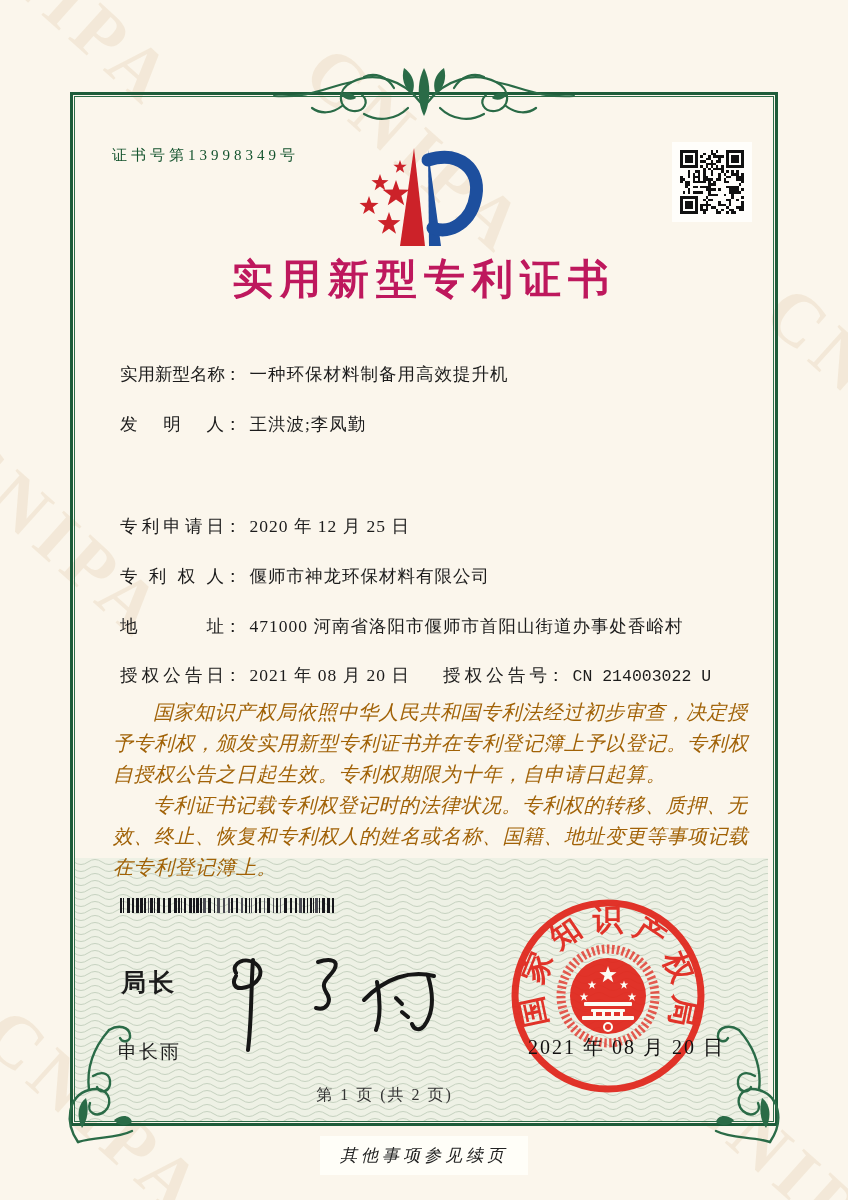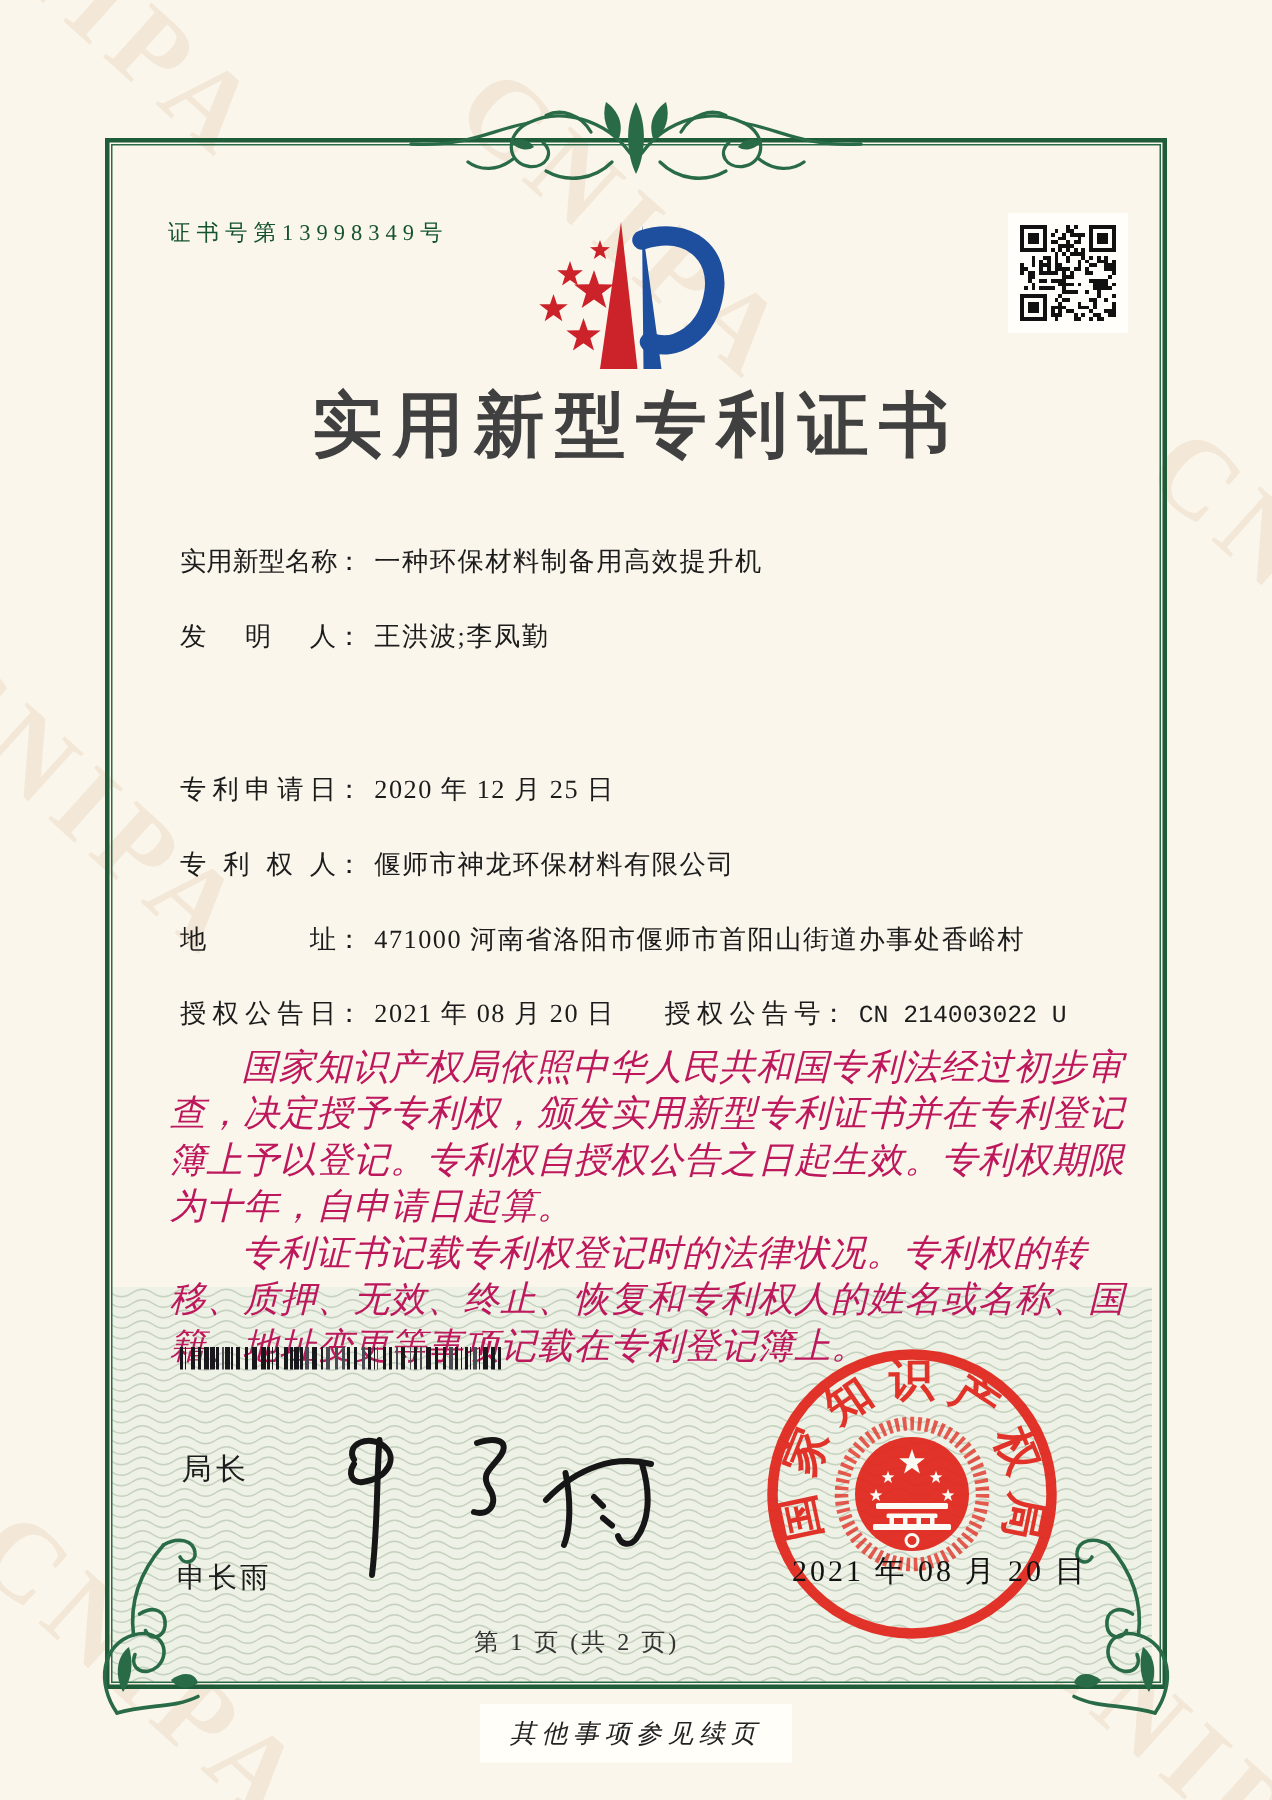--- a/index.html
+++ b/index.html
@@ -15,35 +15,35 @@
   .frame-inner{position:absolute;left:1px;top:1px;right:1px;bottom:1px;
                border:1px solid #2a6b47;}
   
   .waves{position:absolute;left:74px;top:858px;width:694px;height:264px;background:#eef1e5;}
   
   .cert-no{position:absolute;left:112px;top:146px;font-size:15px;letter-spacing:4px;color:#14532d;}
   .logo{position:absolute;left:340px;top:142px;}
   .qr-card{position:absolute;left:672px;top:142px;width:80px;height:80px;background:#fffefb;
            display:flex;align-items:center;justify-content:center;}
   .title{position:absolute;left:0;top:252px;width:848px;text-align:center;
-         font-size:47px;font-weight:bold;letter-spacing:7px;color:#404040;}
+         font-size:41px;font-weight:bold;letter-spacing:7px;color:#be185d;}
   
   .row{position:absolute;left:120px;width:640px;font-size:17.5px;white-space:nowrap;}
   .lab{display:inline-block;width:104px;text-align:justify;text-align-last:justify;}
   .colon{display:inline-block;margin-right:8px;}
   .val{letter-spacing:1px;}
   .mono{font-family:"Liberation Mono",monospace;font-size:16.5px;letter-spacing:0;}
   .pair2{position:absolute;left:323px;top:0;}
   
-  .paras{position:absolute;left:113px;top:697px;width:642px;font-size:24px;
-         line-height:31px;font-style:italic;letter-spacing:.5px;color:#be185d;}
+  .paras{position:absolute;left:113px;top:697px;width:642px;font-size:20px;
+         line-height:31px;font-style:italic;letter-spacing:.5px;color:#a16207;}
   .paras p{margin:0;text-indent:2em;}
   
   .barcode{position:absolute;left:120px;top:898px;}
-  .signer-title{position:absolute;left:121px;top:966px;font-size:20px;letter-spacing:3px;}
+  .signer-title{position:absolute;left:121px;top:966px;font-size:25px;letter-spacing:3px;font-weight:bold;}
   .signer-name{position:absolute;left:118px;top:1002px;font-size:19px;letter-spacing:2px;margin-top:37px;}
   .signature{position:absolute;left:225px;top:943px;}
   .seal{position:absolute;left:508px;top:896px;}
   .seal-date{position:absolute;left:528px;top:1034px;font-size:20px;letter-spacing:2px;
              color:#111;z-index:5;}
   .footer{position:absolute;left:0;top:1085px;width:769px;text-align:center;
           font-size:16px;letter-spacing:2px;color:#333;z-index:5;}
   .note{position:absolute;left:0;top:1136px;width:848px;text-align:center;}
   .note span{display:inline-block;background:#fffef8;padding:8px 20px;font-size:17px;
              font-style:italic;letter-spacing:4px;color:#222;}

